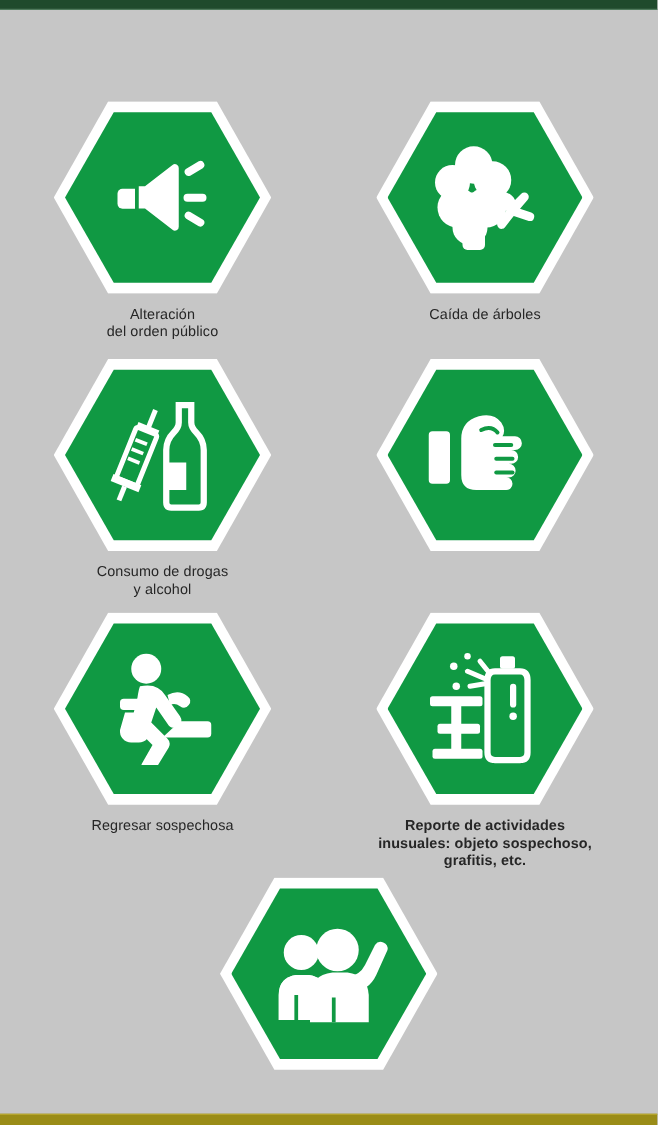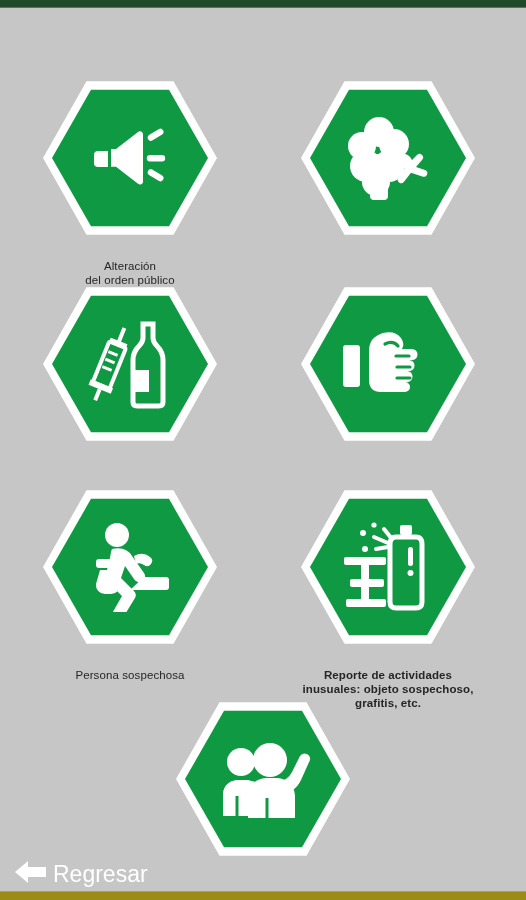--- a/index.html
+++ b/index.html
@@ -86,21 +86,21 @@
     left: 0; top: 0;
     width: 174px;
     height: 160px;
     display: flex;
     align-items: center;
     justify-content: center;
   }
   .hex-glyph svg { display: block; }
 
   .caption {
-    margin-top: 21px;
+    margin-top: 7px;
     font-size: 11.5px;
     line-height: 14px;
     color: #262626;
     letter-spacing: 0.1px;
     white-space: pre-line;
     font-family: "Liberation Sans", sans-serif;
   }
 
   
   #bottom-bar {
@@ -177,20 +177,21 @@
             <circle cx="16" cy="32" r="14"></circle>
             <circle cx="48" cy="30" r="15"></circle>
             <circle cx="20" cy="52" r="16"></circle>
             <circle cx="43" cy="52" r="16"></circle>
             <circle cx="30" cy="68" r="14"></circle>
             <rect x="24" y="40" width="18" height="46" rx="4"></rect>
             <path d="M52 40 q10 -2 14 6 l5 -5 a3.5 3.5 0 0 1 5 5 l-6 7 9 3 a3.5 3.5 0 0 1 -2 6.7 l-12 -4 -7 9 a3.5 3.5 0 0 1 -5.6 -4.2 l6.6 -9 q-6 -6 -7 -14.5 z"></path>
           </svg>
         </div>
       </div>
+      <div class="caption">Caída de árboles</div>
     </div>
 
     <div class="item col-left" style="top:275px;">
       <div class="hexwrap">
         <div class="hex-outer"></div>
         <div class="hex-inner"></div>
         <div class="hex-glyph">
           <svg width="86" height="92" viewBox="0 0 86 92" fill="none" stroke="#ffffff" stroke-width="4">
             <g transform="rotate(22 25 46)">
               <rect x="14" y="26" width="18" height="44" rx="2" fill="none"></rect>
@@ -200,20 +201,22 @@
               <line x1="17" y1="44" x2="27" y2="44" stroke-width="3"></line>
               <line x1="17" y1="52" x2="27" y2="52" stroke-width="3"></line>
               <rect x="11" y="68" width="24" height="6" fill="#ffffff" stroke="none"></rect>
               <line x1="23" y1="74" x2="23" y2="86"></line>
             </g>
             <path d="M56 6 h10 v14 q0 4 4 8 q6 6 6 14 v42 q0 4 -4 4 h-22 q-4 0 -4 -4 v-42 q0 -8 6 -14 q4 -4 4 -8 z" fill="none" stroke-width="5"></path>
             <rect x="48" y="52" width="14" height="22" fill="#ffffff" stroke="none"></rect>
           </svg>
         </div>
       </div>
+      <div class="caption">Consumo de drogas
+y alcohol</div>
     </div>
 
     <div class="item col-right" style="top:275px;">
       <div class="hexwrap">
         <div class="hex-outer"></div>
         <div class="hex-inner"></div>
         <div class="hex-glyph">
           <svg width="94" height="70" viewBox="0 0 94 70" fill="#ffffff">
             <rect x="2" y="16" width="17" height="42" rx="3"></rect>
             <path d="M28 22 q0 -14 14 -18 q12 -3 18 5 q4 6 1 11 h10 a5.5 5.5 0 0 1 0 11 h-3 a5.5 5.5 0 0 1 0 11 h-2 a5.5 5.5 0 0 1 0 11 h-2 a5 5 0 0 1 0 10 H40 q-12 0 -12 -12 z"></path>
@@ -237,21 +240,21 @@
             <circle cx="33" cy="13" r="12"></circle>
             <path d="M28 27 q14 -3 20 7 l12 17 q3 5 -2 8 q-5 3 -8 -2 l-9 -13 -4 12 13 13 q3 3 1 7 l-11 18 q-3 5 -8 2 q-5 -3 -2 -8 l8 -14 -14 -14 q-3 -3 -2 -8 l4 -16 q1 -7 2 -9 z"></path>
             <path d="M50 34 q9 -5 16 1 q4 3 1 7 q-3 4 -7 1 q-4 -3 -8 -1 z"></path>
             <path d="M60 55 h22 a3 3 0 0 1 3 3 v7 a3 3 0 0 1 -3 3 H60 z"></path>
             <path d="M46 68 l14 -13 v13 z"></path>
             <rect x="12" y="37" width="24" height="9" rx="3"></rect>
             <path d="M16 48 h16 l4 14 a9 9 0 0 1 -9 10 h-6 a9 9 0 0 1 -9 -10 z"></path>
           </svg>
         </div>
       </div>
-      <div class="caption">Persona sospechosa</div>
+      <div class="caption">Regresar sospechosa</div>
     </div>
 
     <div class="item col-right" style="top:478px;font-weight:bold;">
       <div class="hexwrap">
         <div class="hex-outer"></div>
         <div class="hex-inner"></div>
         <div class="hex-glyph">
           <svg width="96" height="92" viewBox="0 0 96 92" fill="#ffffff">
             <rect x="60" y="4" width="12" height="10" rx="2"></rect>
             <path d="M56 16 h20 q6 0 6 7 v58 q0 6 -6 6 H56 q-6 0 -6 -6 V23 q0 -7 6 -7 z" fill="none" stroke="#ffffff" stroke-width="5"></path>
@@ -298,22 +301,14 @@
           </svg>
         </div>
       </div>
       <div class="caption"></div>
     </div>
 
   </div>
 </div>
 
 <div id="bottom-bar">
-  <div id="back-button">
-    <span class="arrow">
-      <svg width="34" height="26" viewBox="0 0 34 26" fill="#ffffff">
-        <path d="M1 13 L14 2 v6 h18 v10 H14 v6 z"></path>
-      </svg>
-    </span>
-    <span id="back-label">Regresar</span>
-  </div>
   <div id="gold-strip"></div>
 </div>
 
 </body></html>

